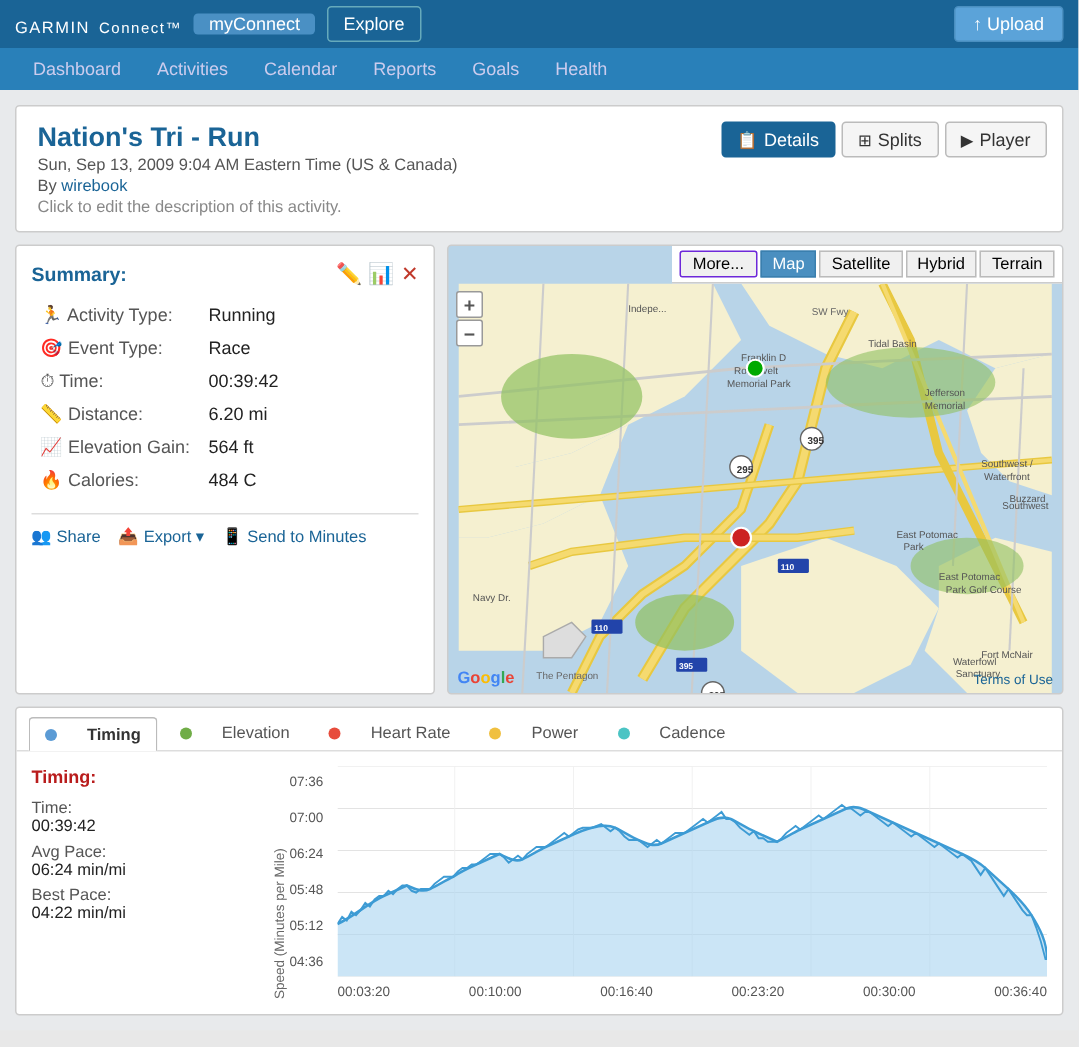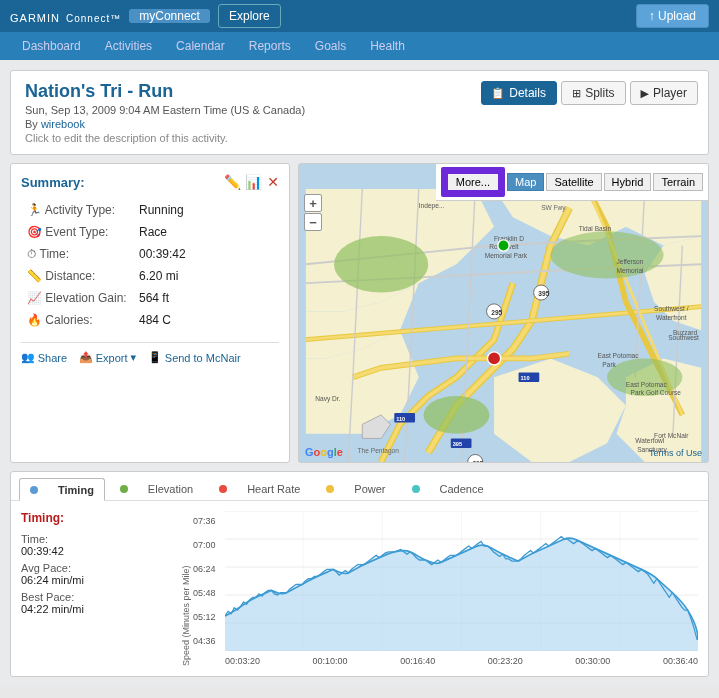--- a/index.html
+++ b/index.html
@@ -47,21 +47,21 @@
     .summary-table tr td { padding: 3px 4px; font-size: 12px; vertical-align: middle; }
     .summary-table .label-cell { color: #555; width: 110px; }
     .summary-table .val-cell { color: #222; font-weight: normal; }
 
     .action-bar { margin-top: 10px; padding-top: 8px; border-top: 1px solid #ddd; display: flex; gap: 12px; align-items: center; }
     .action-link { display: flex; align-items: center; color: #1a6496; font-size: 11px; cursor: pointer; text-decoration: none; gap: 3px; }
 
     
     .map-panel { flex: 1; background: #b8d4e8; border: 1px solid #ccc; border-radius: 3px; overflow: hidden; position: relative; min-height: 300px; }
     .map-toolbar { display: flex; align-items: center; background: white; border-bottom: 1px solid #ccc; padding: 3px 5px; gap: 2px; position: absolute; top: 0; right: 0; z-index: 10; }
-    .map-more-btn { background: #f0f0f0; border: 7px solid #6d28d9; border-radius: 2px; padding: 2px 8px; font-size: 11px; cursor: pointer; }
+    .map-more-btn { background: #f0f0f0; border: 1px solid #6d28d9; border-radius: 2px; padding: 2px 8px; font-size: 11px; cursor: pointer; }
     .map-type-btn { background: #f0f0f0; border: 1px solid #bbb; padding: 2px 7px; font-size: 11px; cursor: pointer; }
     .map-type-btn.active { background: #4a8fc0; color: white; border-color: #3a7fae; }
     .map-zoom { position: absolute; top: 30px; left: 5px; display: flex; flex-direction: column; gap: 1px; z-index: 10; }
     .map-zoom-btn { background: white; border: 1px solid #999; width: 18px; height: 18px; display: flex; align-items: center; justify-content: center; cursor: pointer; font-size: 13px; font-weight: bold; color: #555; border-radius: 2px; }
     .google-logo { position: absolute; bottom: 4px; left: 6px; font-size: 10px; color: #666; z-index: 10; }
     .terms-link { position: absolute; bottom: 4px; right: 6px; font-size: 9px; color: #1a6496; z-index: 10; }
 
     
     .chart-section { background: white; border: 1px solid #ccc; border-radius: 3px; padding: 0; }
     .chart-tabs { display: flex; padding: 6px 8px 0; border-bottom: 1px solid #ddd; gap: 4px; }
@@ -197,21 +197,21 @@
           <span>👥</span>
           <span>Share</span>
         </a>
         <a class="action-link" href="#">
           <span>📤</span>
           <span>Export</span>
           <span>▾</span>
         </a>
         <a class="action-link" href="#">
           <span>📱</span>
-          <span>Send to McNair</span>
+          <span>Send to Minutes</span>
         </a>
       </div>
     </div>
 
     <div class="map-panel">
 
       <div class="map-toolbar">
         <button class="map-more-btn">More...</button>
         <button class="map-type-btn active">Map</button>
         <button class="map-type-btn">Satellite</button>

